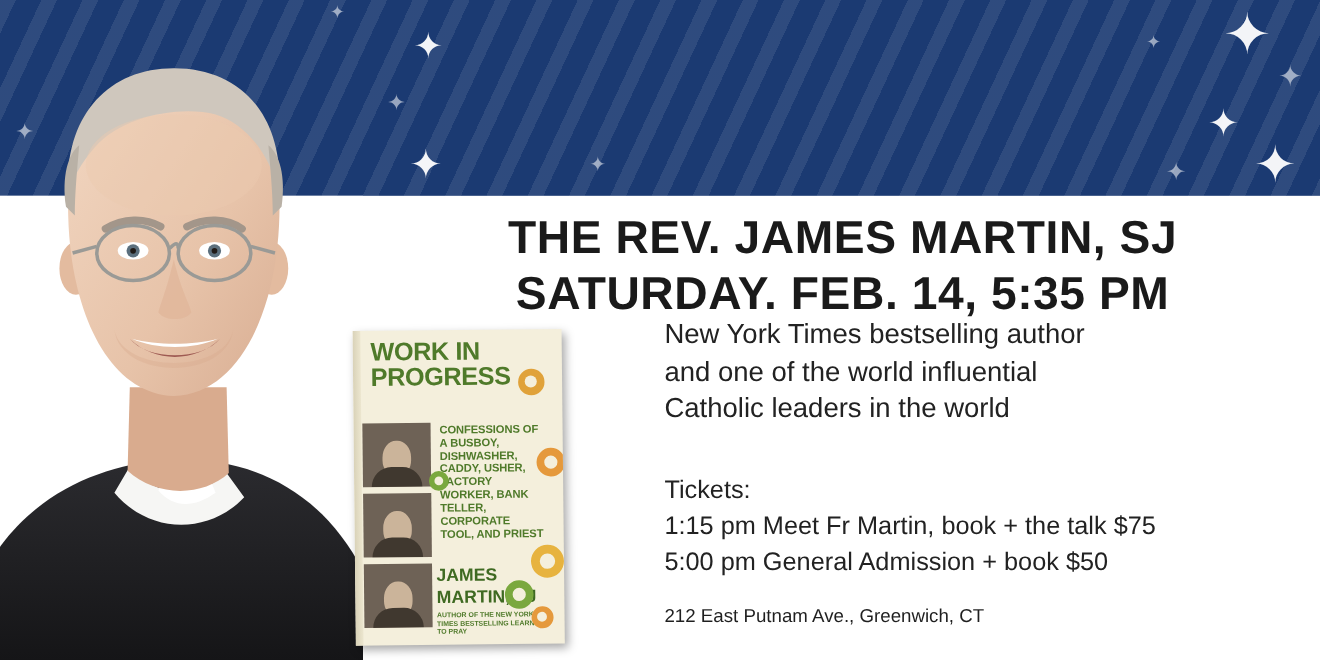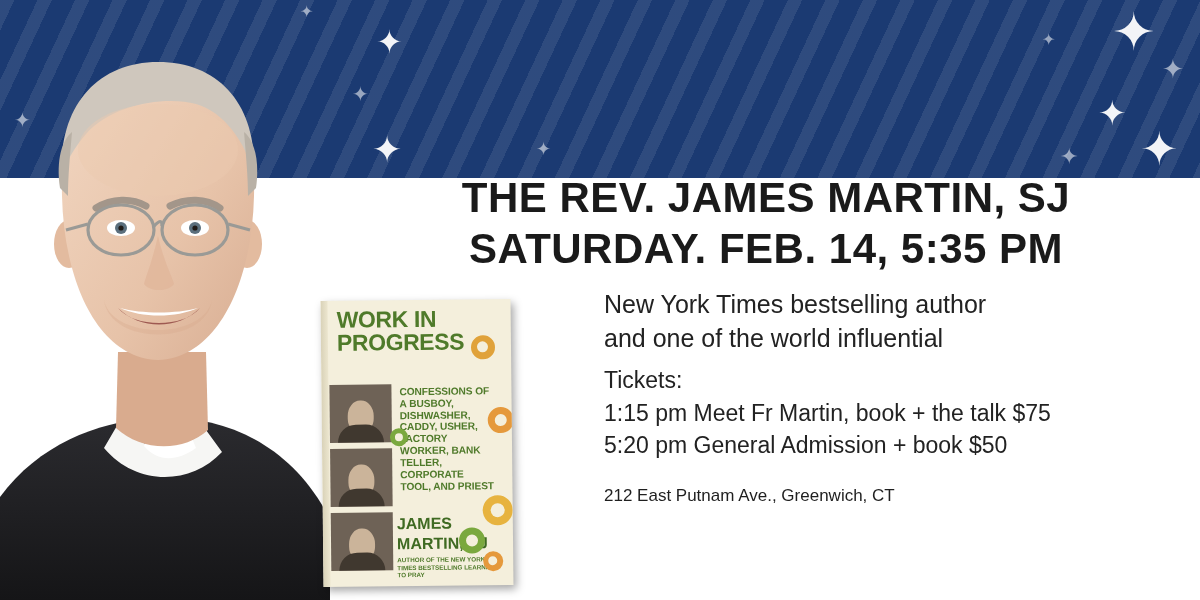--- a/index.html
+++ b/index.html
@@ -93,21 +93,21 @@
     width: 330px;
     height: 600px;
     overflow: hidden;
   }
   .portrait svg { display: block; }
 
   
   .headline {
     position: absolute;
     left: 332px;
-    top: 172px;
+    top: 190px;
     width: 868px;
     text-align: center;
     color: #1a1a1a;
   }
   .headline .line {
     font-family: "Liberation Sans", sans-serif;
     font-weight: bold;
     font-size: 42px;
     letter-spacing: 0.5px;
     line-height: 1.22;
@@ -120,21 +120,21 @@
     top: 288px;
     width: 580px;
     color: #1a1a1a;
   }
   .blurb {
     font-size: 25px;
     line-height: 1.34;
     color: #222222;
   }
   .tickets {
-    margin-top: 9px;
+    margin-top: 40px;
     font-size: 23px;
     line-height: 1.42;
     color: #222222;
   }
   .location {
     margin-top: 22px;
     font-size: 17px;
     line-height: 1.45;
     color: #1f1f1f;
   }
@@ -334,26 +334,27 @@
 
   <div class="headline">
     <div class="line">THE REV. JAMES MARTIN, SJ</div>
     <div class="line">SATURDAY. FEB. 14, 5:35 PM</div>
   </div>
 
   <div class="body-col">
     <div class="blurb">
       <div>New York Times bestselling author</div>
       <div>and one of the world influential</div>
+      <div>Catholic leaders in the world</div>
     </div>
 
     <div class="tickets">
       <div>Tickets:</div>
       <div>1:15 pm Meet Fr Martin, book + the talk $75</div>
-      <div>5:20 pm General Admission + book $50</div>
+      <div>5:00 pm General Admission + book $50</div>
     </div>
 
     <div class="location">
       <div>212 East Putnam Ave., Greenwich, CT</div>
     </div>
   </div>
 
   <div class="book">
     <div class="book-spine"></div>
     <div class="book-inner">

